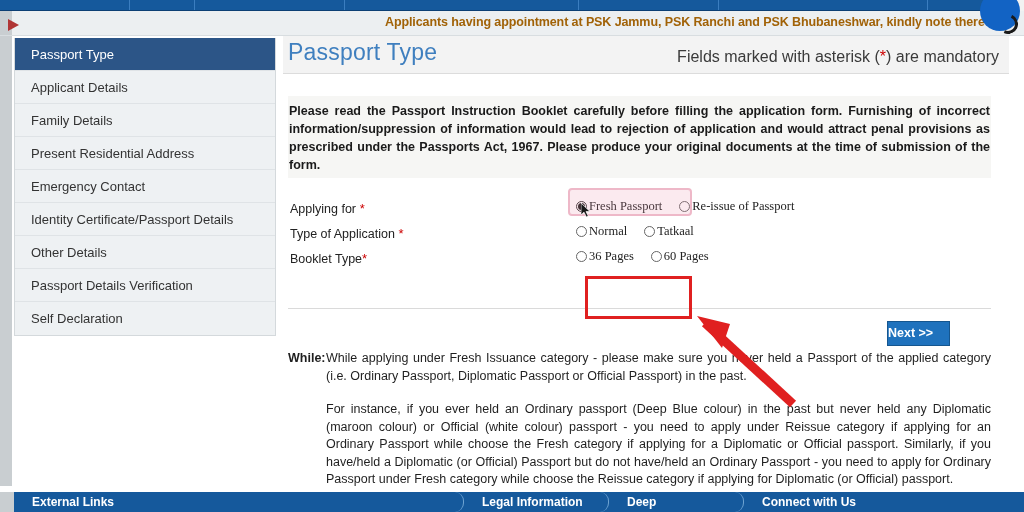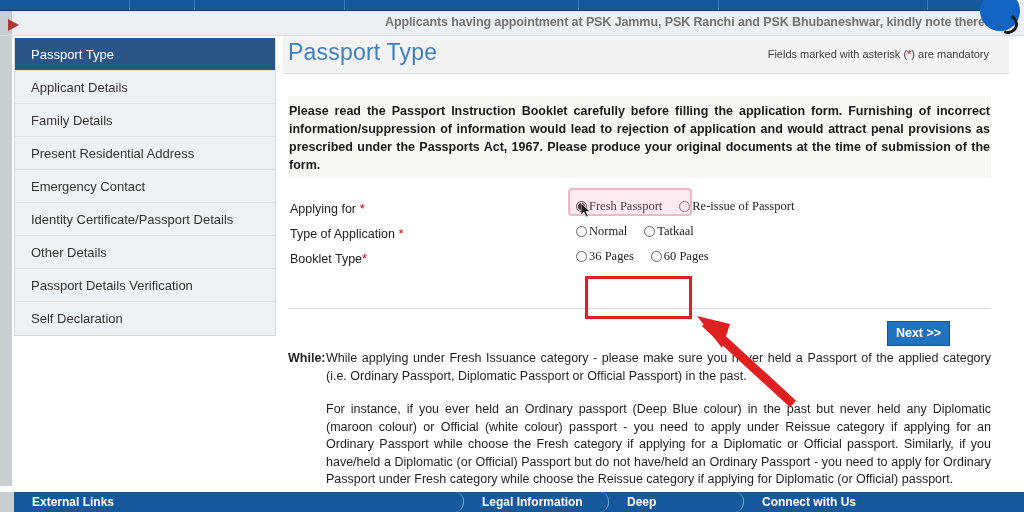--- a/index.html
+++ b/index.html
@@ -56,21 +56,21 @@
     position: absolute; left: 8px; top: 8px;
     width: 0; height: 0;
     border-top: 6px solid transparent;
     border-bottom: 6px solid transparent;
     border-left: 11px solid #b03535;
   }
   .notice-text {
     position: absolute; left: 385px; top: 4px;
     font-size: 12.5px;
     font-weight: bold;
-    color: #737373;
+    color: #a16207;
     white-space: nowrap;
     letter-spacing: -0.1px;
   }
 
   
   .blob {
     position: absolute; right: 4px; top: -9px;
     width: 40px; height: 40px;
     border-radius: 50%;
     background: #1263c4;
@@ -137,22 +137,22 @@
     border-bottom: 1px solid #dcdcdc;
   }
   .main-title {
     position: absolute; left: 5px; top: 3px;
     font-size: 23px;
     color: #3f7fbf;
     font-weight: normal;
     letter-spacing: 0.2px;
   }
   .mandatory-note {
-    position: absolute; right: 20px; top: 12px;
-    font-size: 11px;
+    position: absolute; right: 10px; top: 12px;
+    font-size: 16px;
     color: #3a3a3a;
   }
   .mandatory-note .ast { color: #cc0000; }
 
   .instr-box {
     position: absolute; left: 5px; top: 60px;
     width: 703px;
     padding: 6px 1px 4px 1px;
     font-size: 12.5px;
     font-weight: bold;
@@ -243,21 +243,21 @@
   
   .next-btn {
     position: absolute; left: 604px; top: 285px;
     width: 63px; height: 25px;
     background: #1f72bd;
     border: 1px solid #15568f;
     color: #ffffff;
     font-size: 12.5px;
     font-weight: bold;
     line-height: 23px;
-    text-align: center;
+    text-align: left;
     cursor: pointer;
     z-index: 12;
   }
   .red-box {
     position: absolute; left: 585px; top: 276px;
     width: 107px; height: 43px;
     border: 3px solid #e02020;
     z-index: 11;
     pointer-events: none;
   }

